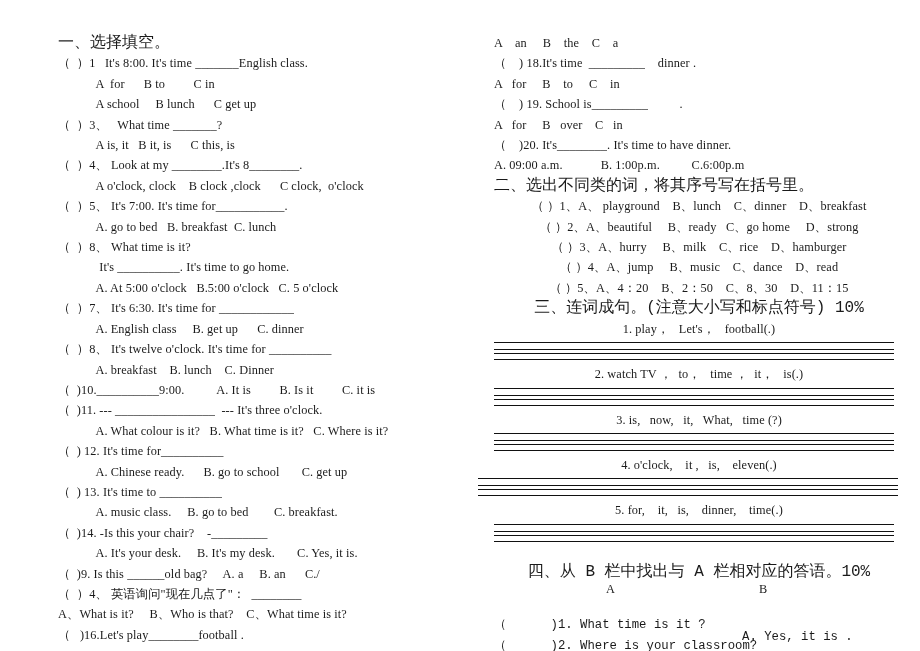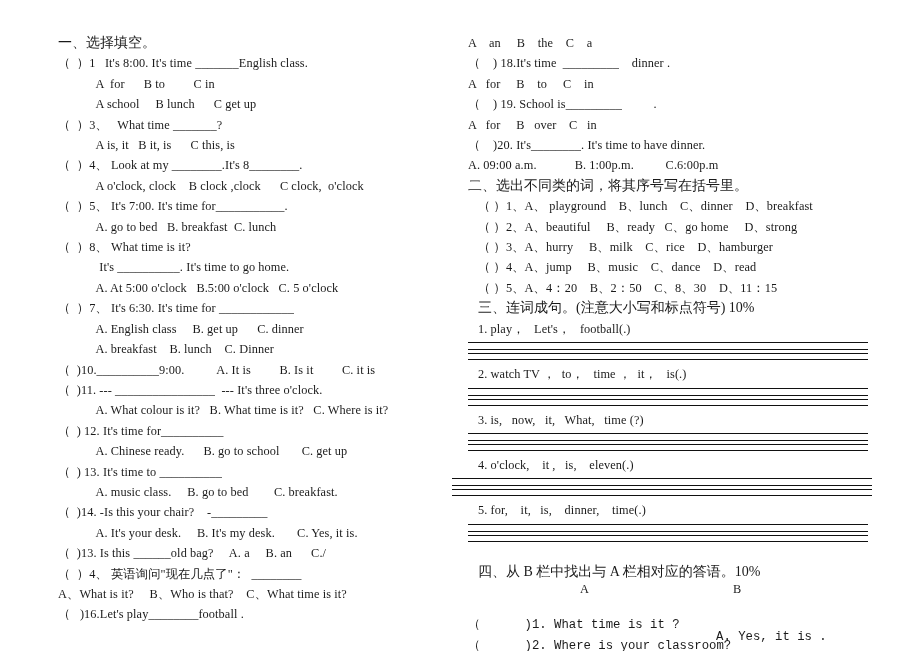--- a/index.html
+++ b/index.html
@@ -20,34 +20,35 @@
     position: relative;
     width: 920px;
     height: 651px;
     box-sizing: border-box;
   }
   .col {
     position: absolute;
     top: 33px;
   }
   .col-left  { left: 58px;  width: 400px; }
-  .col-right { left: 468px; width: 400px; }
+  .col-right { left: 494px; width: 400px; }
 
   .line {
     font-size: 12.3px;
     line-height: 20.4px;
     white-space: pre;
     letter-spacing: 0.1px;
   }
   .heading {
-    font-size: 14px;
+    font-size: 16px;
     line-height: 20.4px;
     white-space: pre;
-  }
-  .ind-1 { padding-left: 10px; }
+    font-family: Liberation Mono, monospace;
+  }
+  .ind-1 { padding-left: 10px; text-align: center; }
 
   
   .rules {
     position: relative;
     margin: 3px 0 4px 0;
   }
   .rules .r {
     height: 0;
     border-top: 1px solid #111;
   }
@@ -90,31 +91,32 @@
       <div class="line">            A is, it   B it, is      C this, is</div>
       <div class="line">（  ）4、 Look at my ________.It's 8________.</div>
       <div class="line">            A o'clock, clock    B clock ,clock      C clock,  o'clock</div>
       <div class="line">（  ）5、 It's 7:00. It's time for___________.</div>
       <div class="line">            A. go to bed   B. breakfast  C. lunch</div>
       <div class="line">（  ）8、 What time is it?</div>
       <div class="line">             It's __________. It's time to go home.</div>
       <div class="line">            A. At 5:00 o'clock   B.5:00 o'clock   C. 5 o'clock</div>
       <div class="line">（  ）7、 It's 6:30. It's time for ____________</div>
       <div class="line">            A. English class     B. get up      C. dinner</div>
+      <div class="line">（  ）8、 It's twelve o'clock. It's time for __________</div>
       <div class="line">            A. breakfast    B. lunch    C. Dinner</div>
       <div class="line">（  )10.__________9:00.          A. It is         B. Is it         C. it is</div>
       <div class="line">（  )11. --- ________________  --- It's three o'clock.</div>
       <div class="line">            A. What colour is it?   B. What time is it?   C. Where is it?</div>
       <div class="line">（  ) 12. It's time for__________</div>
       <div class="line">            A. Chinese ready.      B. go to school       C. get up</div>
       <div class="line">（  ) 13. It's time to __________</div>
       <div class="line">            A. music class.     B. go to bed        C. breakfast.</div>
       <div class="line">（  )14. -Is this your chair?    -_________</div>
       <div class="line">            A. It's your desk.     B. It's my desk.       C. Yes, it is.</div>
-      <div class="line">（  )13. Is this ______old bag?     A. a     B. an      C./</div>
+      <div class="line">（  )9. Is this ______old bag?     A. a     B. an      C./</div>
       <div class="line">（  ）4、 英语询问"现在几点了"：  ________</div>
       <div class="line">A、What is it?     B、Who is that?    C、What time is it?</div>
       <div class="line">（   )16.Let's play________football .</div>
 
     </div>
   </div>
 
   <div class="col col-right">
 
     <div>

